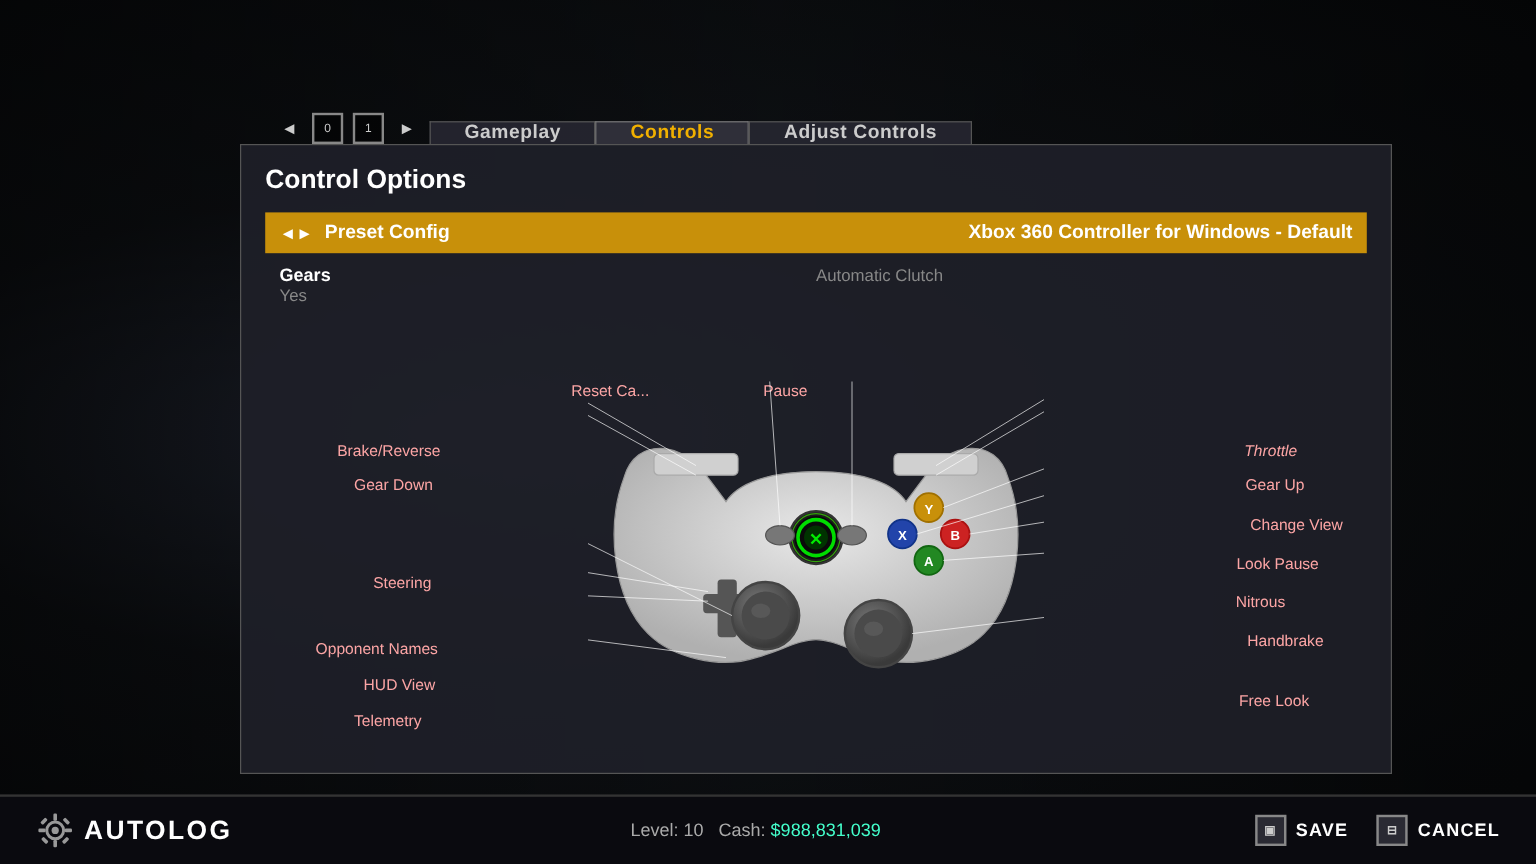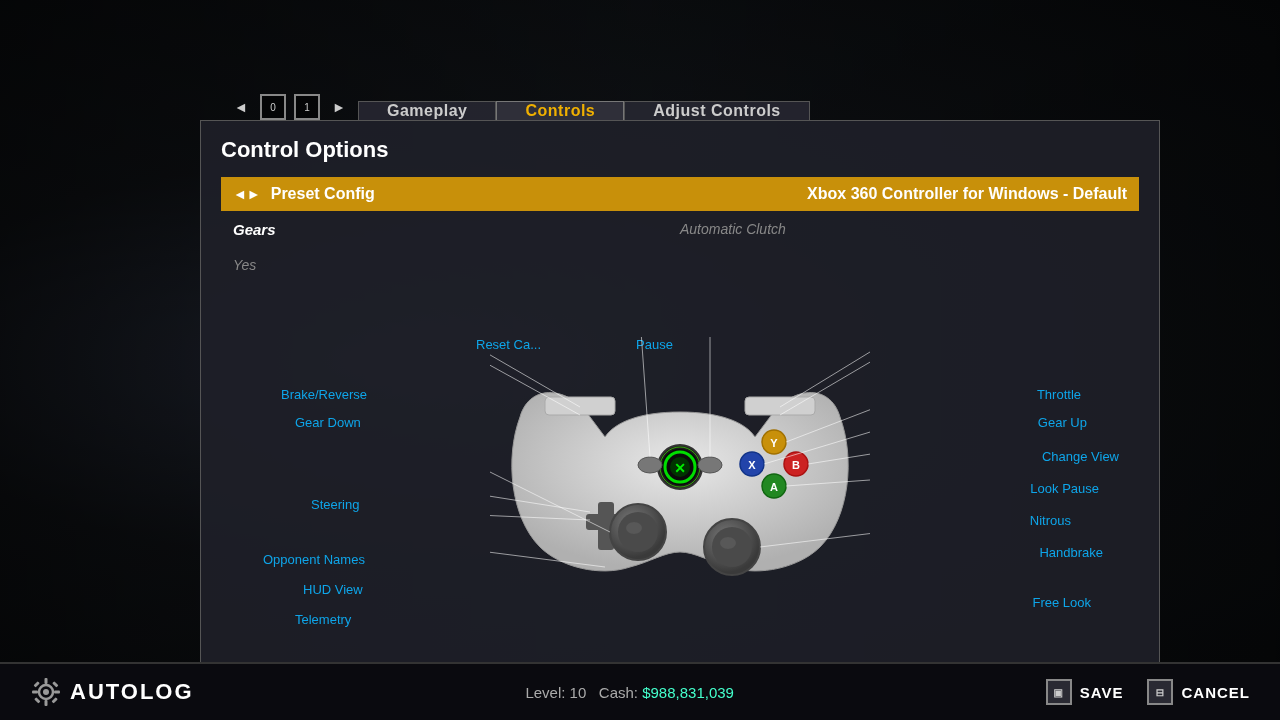--- a/index.html
+++ b/index.html
@@ -149,24 +149,23 @@
     .preset-value {
       color: #fff;
       font-size: 16px;
       font-weight: bold;
     }
 
     
     .options-grid {
       display: grid;
       grid-template-columns: 1fr 1fr;
-      row-gap: 19px;
+      row-gap: 0;
       margin-bottom: 14px;
       padding: 0 12px;
-      font-style: italic;
     }
 
     .option-label {
       color: #fff;
       font-size: 15px;
       font-weight: bold;
     }
 
     .option-value {
       color: #fff;
@@ -198,21 +197,21 @@
       left: 50%;
       top: 50%;
       transform: translate(-50%, -50%);
       width: 380px;
       height: 260px;
     }
 
     
     .ctrl-label {
       position: absolute;
-      color: #0ea5e9;
+      color: #fca5a5;
       font-size: 13px;
       white-space: nowrap;
     }
 
     
     .status-bar {
       position: absolute;
       bottom: 0;
       left: 0;
       right: 0;
@@ -330,21 +329,21 @@
       <span class="ctrl-label" style="top:100px;left:60px;">Brake/Reverse</span>
       <span class="ctrl-label" style="top:128px;left:74px;">Gear Down</span>
       <span class="ctrl-label" style="top:210px;left:90px;">Steering</span>
       <span class="ctrl-label" style="top:265px;left:42px;">Opponent Names</span>
       <span class="ctrl-label" style="top:295px;left:82px;">HUD View</span>
       <span class="ctrl-label" style="top:325px;left:74px;">Telemetry</span>
 
       <span class="ctrl-label" style="top:50px;left:255px;">Reset Ca...</span>
       <span class="ctrl-label" style="top:50px;left:370px;margin-left:45px;">Pause</span>
 
-      <span class="ctrl-label" style="top:100px;right:58px;">Throttle</span>
+      <span class="ctrl-label" style="top:100px;right:58px;font-style:italic;">Throttle</span>
       <span class="ctrl-label" style="top:128px;right:52px;">Gear Up</span>
       <span class="ctrl-label" style="top:162px;right:20px;">Change View</span>
       <span class="ctrl-label" style="top:194px;right:40px;">Look Pause</span>
       <span class="ctrl-label" style="top:226px;right:68px;">Nitrous</span>
       <span class="ctrl-label" style="top:258px;right:36px;">Handbrake</span>
       <span class="ctrl-label" style="top:308px;right:48px;">Free Look</span>
 
       <div class="controller-container">
         <svg viewBox="0 0 380 260" class="controller-svg" xmlns="http://www.w3.org/2000/svg">
 

